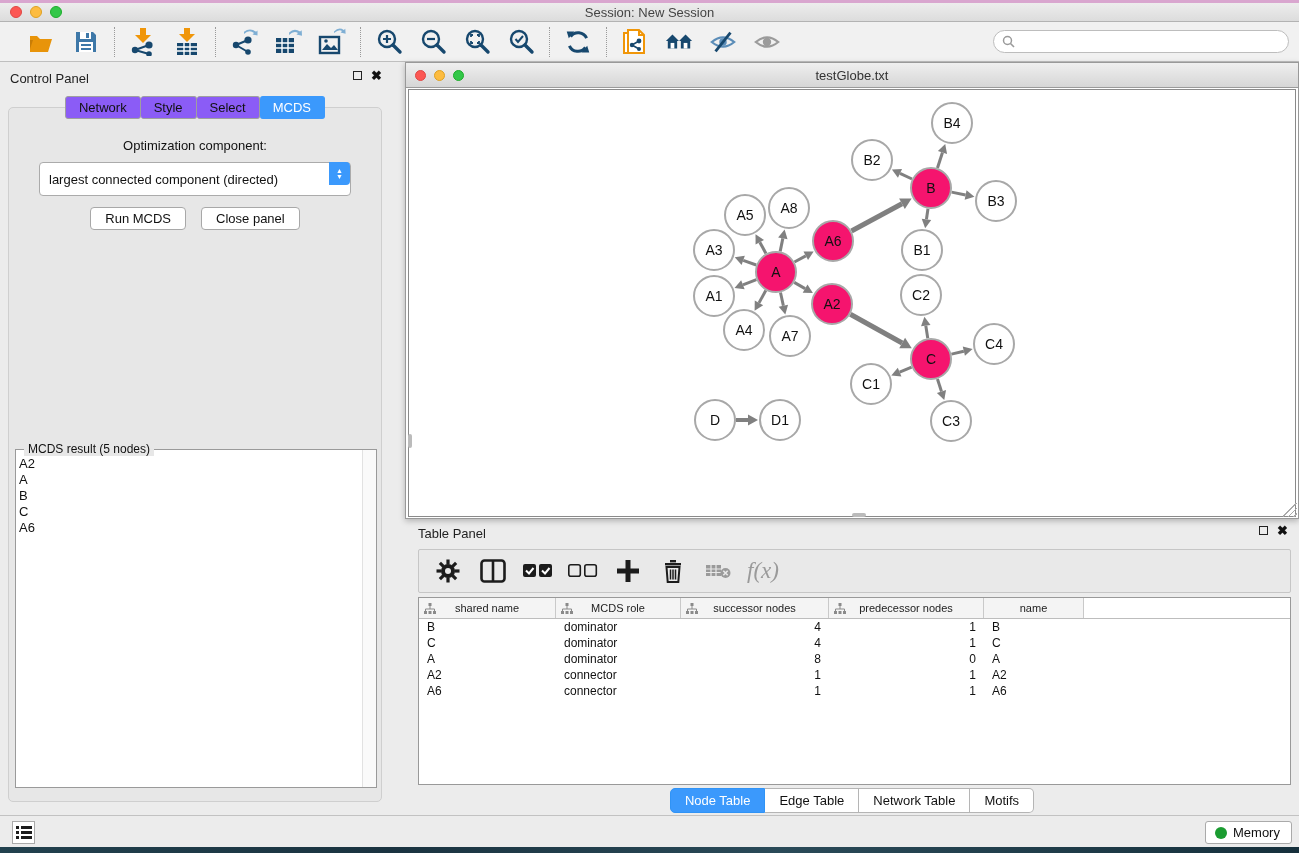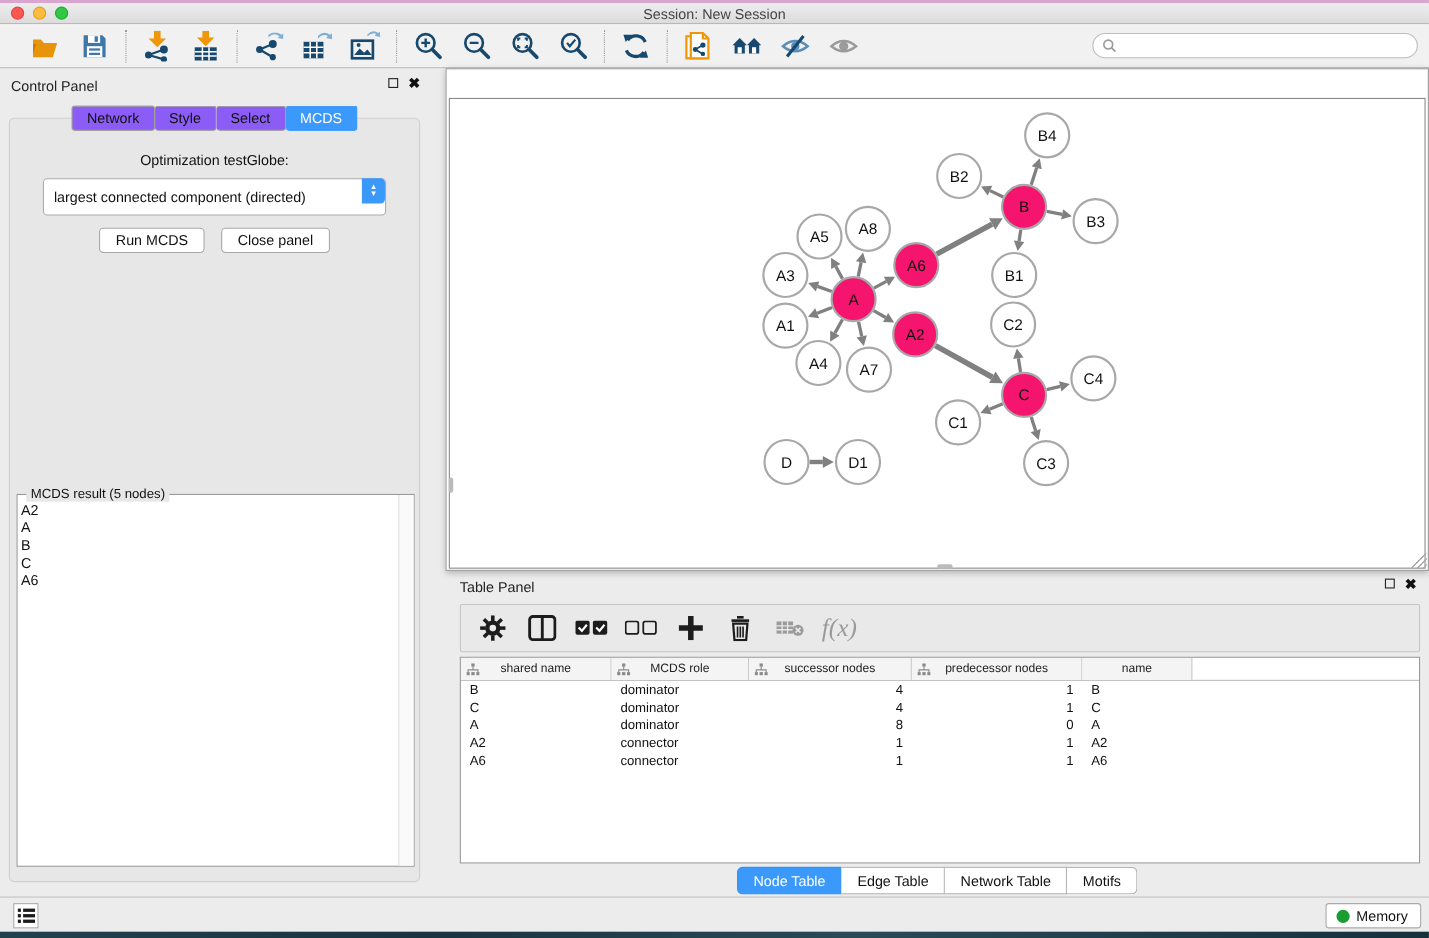--- a/index.html
+++ b/index.html
@@ -293,21 +293,21 @@
       <div class="close-x">✖</div>
     </div>
   </div>
   <div class="cp-tabs">
       <div class="tab-btn">Network</div>
       <div class="tab-btn">Style</div>
       <div class="tab-btn">Select</div>
       <div class="tab-btn active">MCDS</div>
     </div>
   <div class="cp-inner">
-    <div class="opt-label">Optimization testGlobe:</div>
+    <div class="opt-label">Optimization component:</div>
     <div class="select-box">
       <span>largest connected component (directed)</span>
       <div class="select-arrows">
           <span>▲</span>
           <span>▼</span>
         </div>
     </div>
     <div class="cp-btnrow">
       <button class="cbtn">Run MCDS</button>
       <button class="cbtn">Close panel</button>
@@ -320,20 +320,28 @@
           <div>B</div>
           <div>C</div>
           <div>A6</div>
         </div>
       <div class="result-scroll"></div>
     </div>
   </div>
 </div>
 
 <div class="netwin">
+  <div class="net-title">
+    <div class="title">testGlobe.txt</div>
+    <div class="traffic">
+      <div class="tl red"></div>
+      <div class="tl yel"></div>
+      <div class="tl grn"></div>
+    </div>
+  </div>
   <div class="net-canvas">
     <svg width="886" height="426">
         <line x1="356.96678911489033" y1="163.55183804995966" x2="350.8109303542095" y2="152.2330009738691" stroke="#808080" stroke-width="3"></line>
         <polygon points="346.51098283201964,144.32664585242324 355.02765308564733,149.93969562870117 346.5942076227717,154.52630631903705" fill="#808080"></polygon>
         <line x1="371.1802584100922" y1="161.42026628877687" x2="373.8291423470068" y2="148.37960690704367" stroke="#808080" stroke-width="3"></line>
         <polygon points="375.6206816656177,139.55972103080518 378.53308148100064,149.33509454363616 369.1252032130129,147.42411927045117" fill="#808080"></polygon>
         <line x1="347.2090173448938" y1="174.97739325141393" x2="334.2152601099187" y2="170.36670520029372" stroke="#808080" stroke-width="3"></line>
         <polygon points="325.73341040058745,167.35701659375684 335.8204273667384,165.84305202198374 332.610092853099,174.8903583786037" fill="#808080"></polygon>
         <line x1="347.4160699362441" y1="189.58087615371196" x2="333.90961104649676" y2="194.80918282071093" stroke="#808080" stroke-width="3"></line>
         <polygon points="325.51649816202996,198.05812974373035 332.17683935421974,190.3328559489953 335.6423827387738,199.28550969242656" fill="#808080"></polygon>

